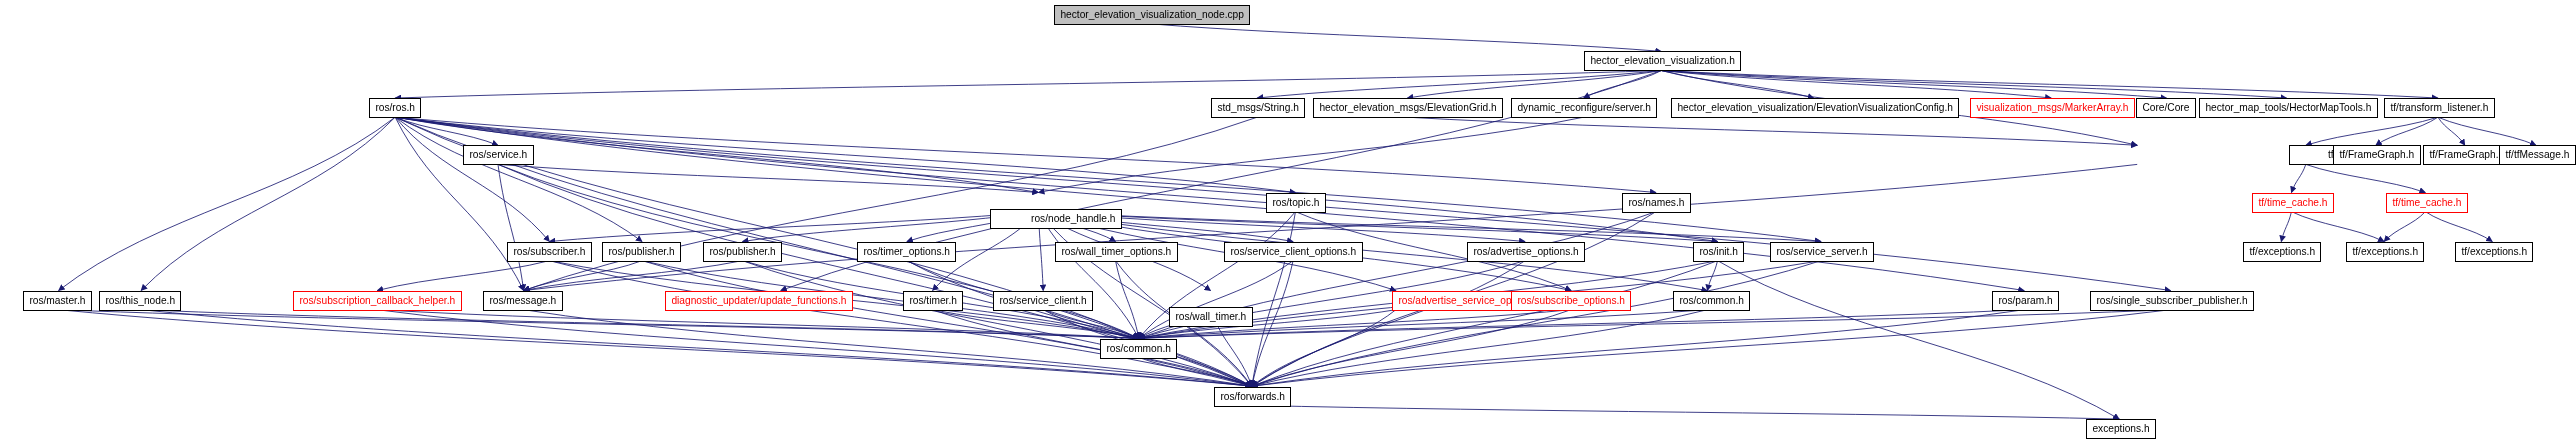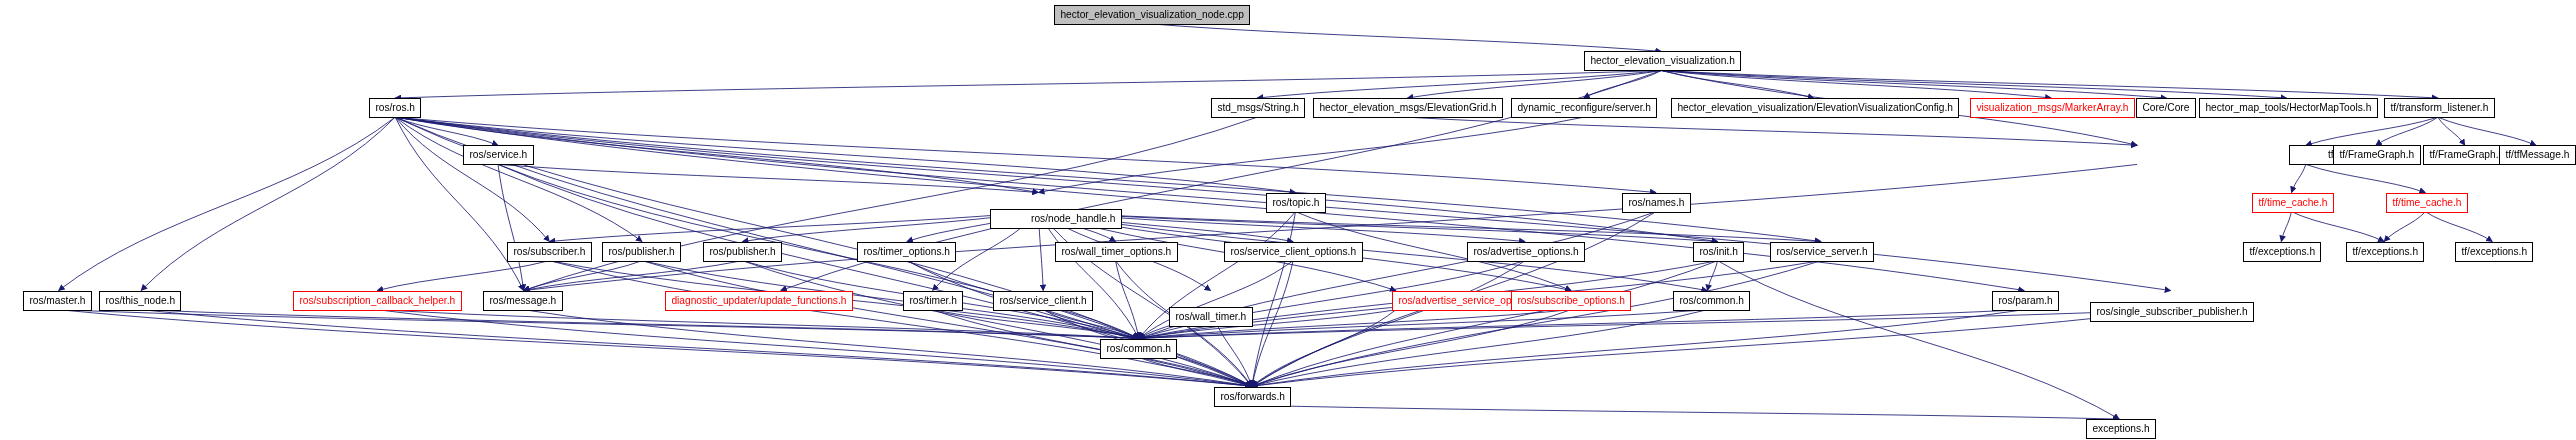--- a/index.html
+++ b/index.html
@@ -203,18 +203,18 @@
     <div class="node truncated" style="left: 293px; top: 291px;">ros/subscription_callback_helper.h</div>
     <div class="node normal" style="left: 483px; top: 291px;">ros/message.h</div>
     <div class="node truncated" style="left: 665px; top: 291px;">diagnostic_updater/update_functions.h</div>
     <div class="node normal" style="left: 903px; top: 291px;">ros/timer.h</div>
     <div class="node normal" style="left: 993px; top: 291px;">ros/service_client.h</div>
     <div class="node normal" style="left: 1169px; top: 291px; margin-top: 16px;">ros/wall_timer.h</div>
     <div class="node truncated" style="left: 1392px; top: 291px;">ros/advertise_service_options.h</div>
     <div class="node truncated" style="left: 1511px; top: 291px;">ros/subscribe_options.h</div>
     <div class="node normal" style="left: 1673px; top: 291px;">ros/common.h</div>
     <div class="node normal" style="left: 1992px; top: 291px;">ros/param.h</div>
-    <div class="node normal" style="left: 2090px; top: 291px; margin-top: 11px;">ros/single_subscriber_publisher.h</div>
+    <div class="node normal" style="left: 2090px; top: 291px;">ros/single_subscriber_publisher.h</div>
     <div class="node normal" style="left: 1100px; top: 339px;">ros/common.h</div>
     <div class="node normal" style="left: 1214px; top: 387px;">ros/forwards.h</div>
     <div class="node normal" style="left: 2086px; top: 419px;">exceptions.h</div>
   </div>
 
 
 </body></html>

